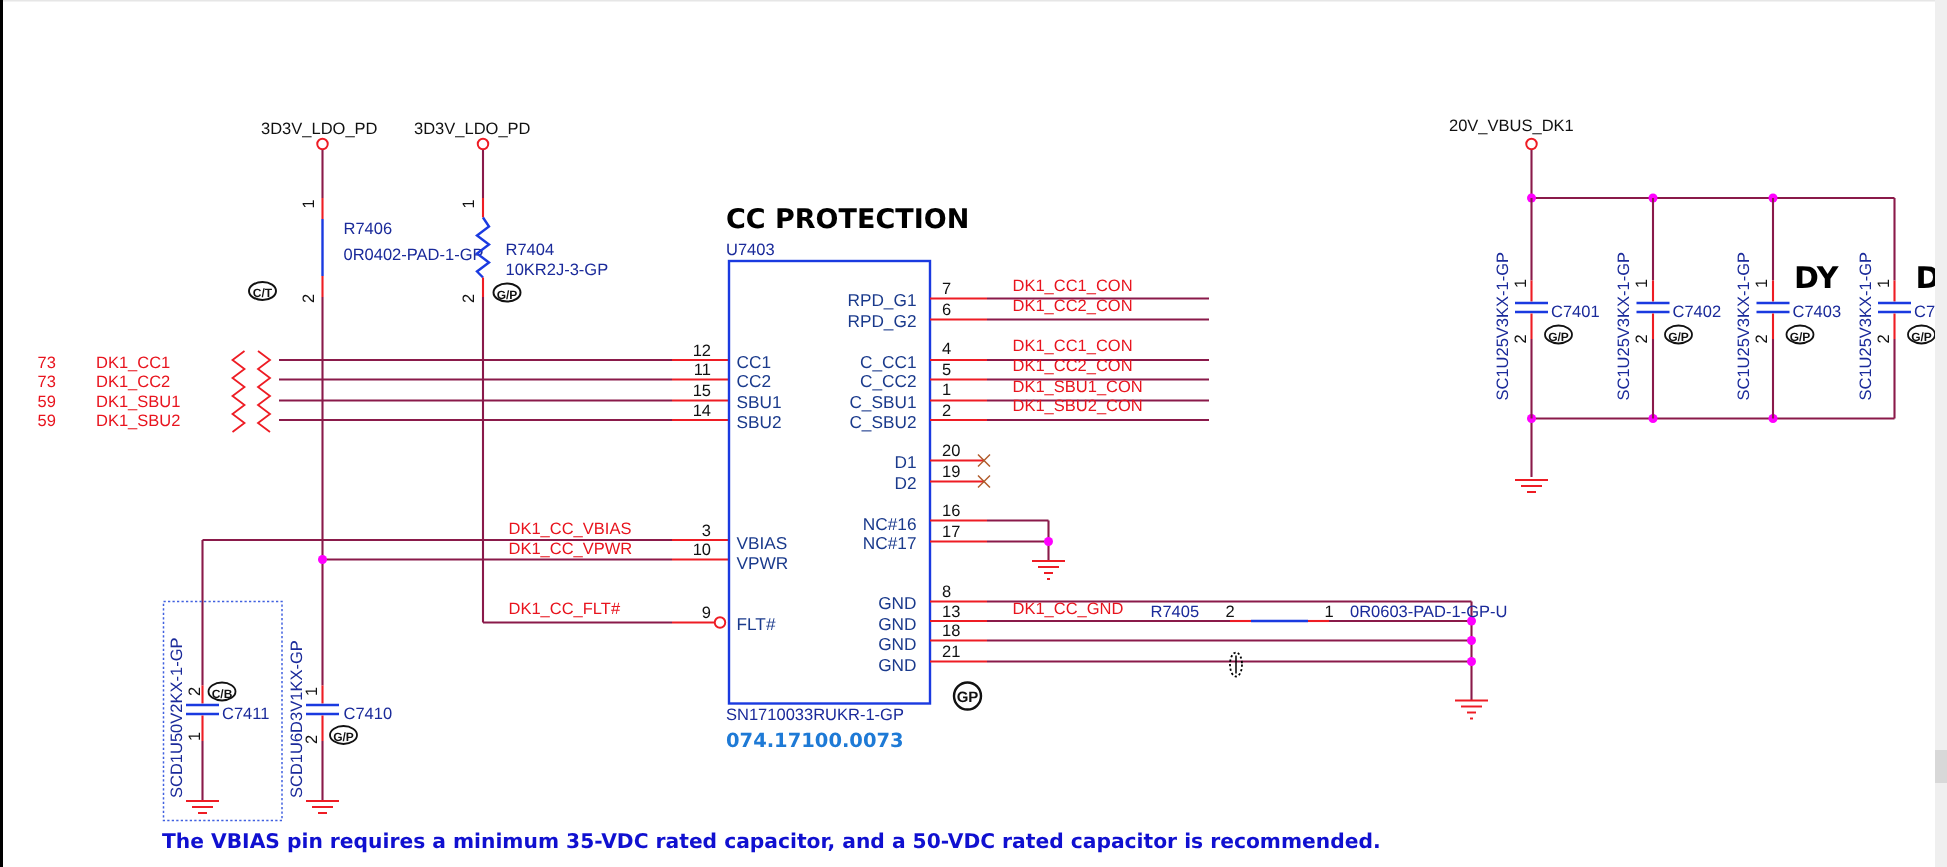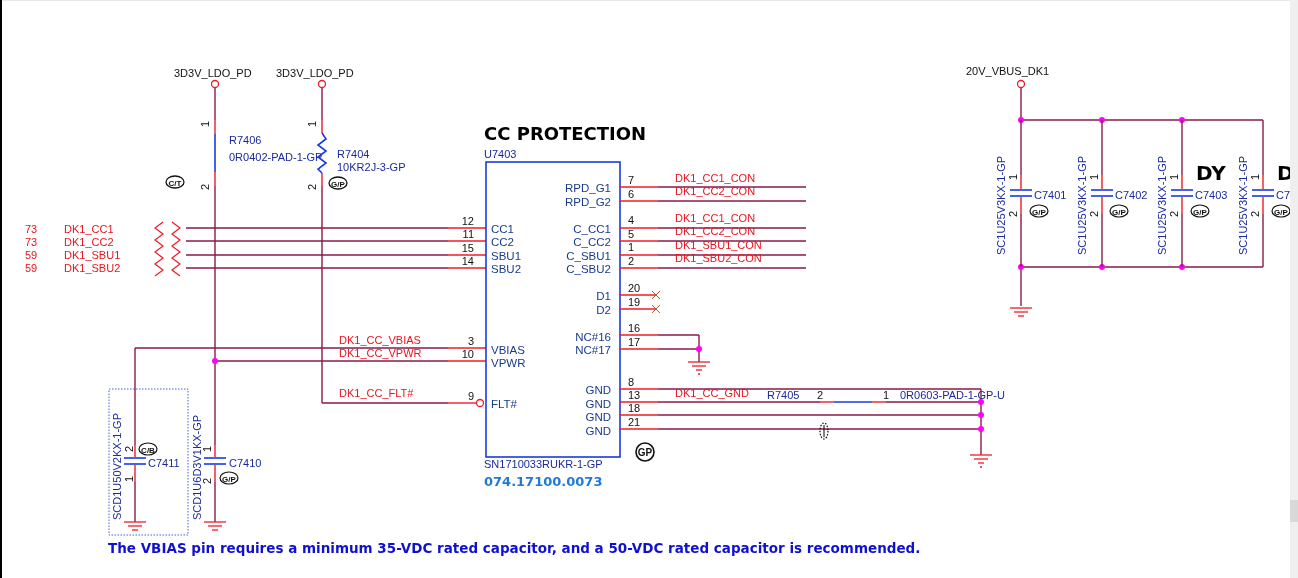--- a/index.html
+++ b/index.html
@@ -1,17 +1,17 @@
 <!DOCTYPE html>
 <html><head>
 <meta charset="utf-8">
 <style>
   html, body { margin:0; padding:0; background:#ffffff; }
   body { width:1298px; height:578px; position:relative; overflow:hidden; font-family:"Liberation Sans", sans-serif; }
-  #frame { position:absolute; left:0; top:0; width:1298px; height:538px; }
+  #frame { position:absolute; left:0; top:12px; width:1298px; height:538px; }
   #left-edge { position:absolute; left:0; top:0; width:2px; height:578px; background:#000; }
   #top-edge { position:absolute; left:0; top:0; width:1298px; height:1px; background:#e6e6e6; }
   #scrollbar { position:absolute; right:0; top:0; width:8px; height:578px; background:#efefef; }
   #scroll-thumb { position:absolute; right:0; top:500px; width:8px; height:22px; background:#d8d8d8; }
   svg text { font-family:"Liberation Sans", sans-serif; }
   .t-net { fill:#e8141e; font-size:11px; }
   .t-blk { fill:#111; font-size:11px; }
   .t-blue { fill:#1a2a9a; font-size:11px; }
   .t-pin { fill:#111; font-size:11px; }
   .t-pinname { fill:#1a3a8c; font-size:11.5px; }

